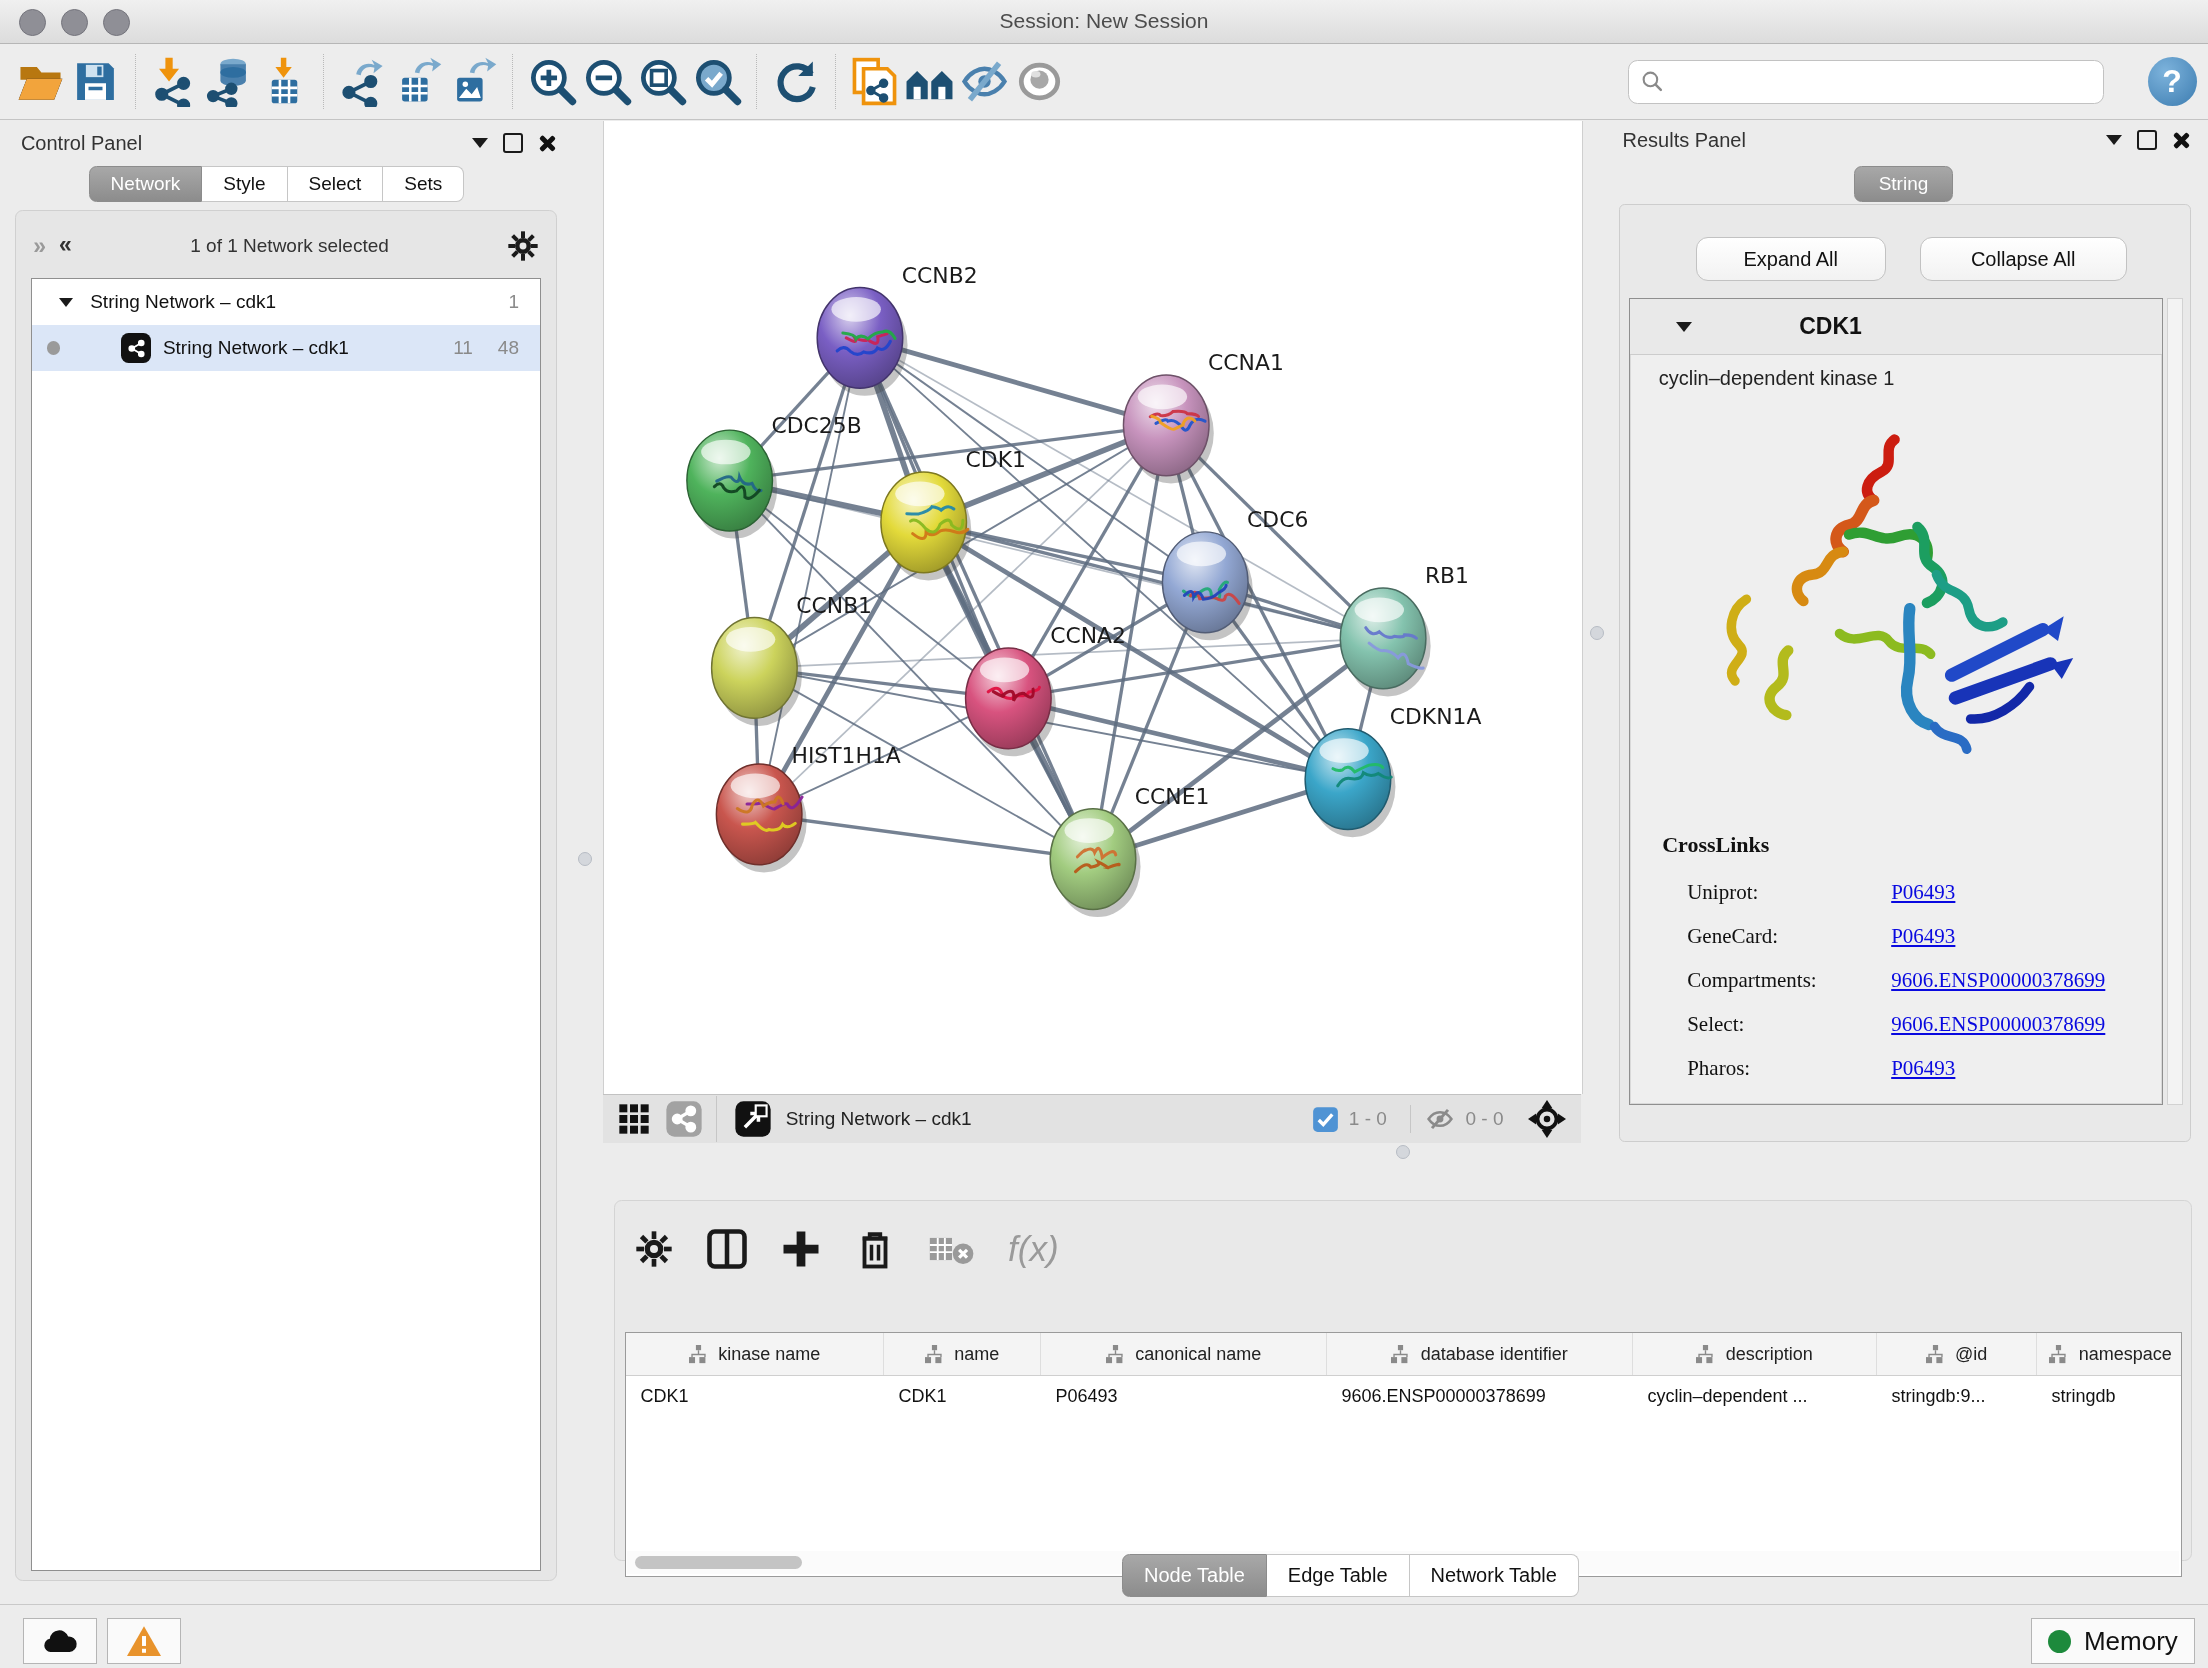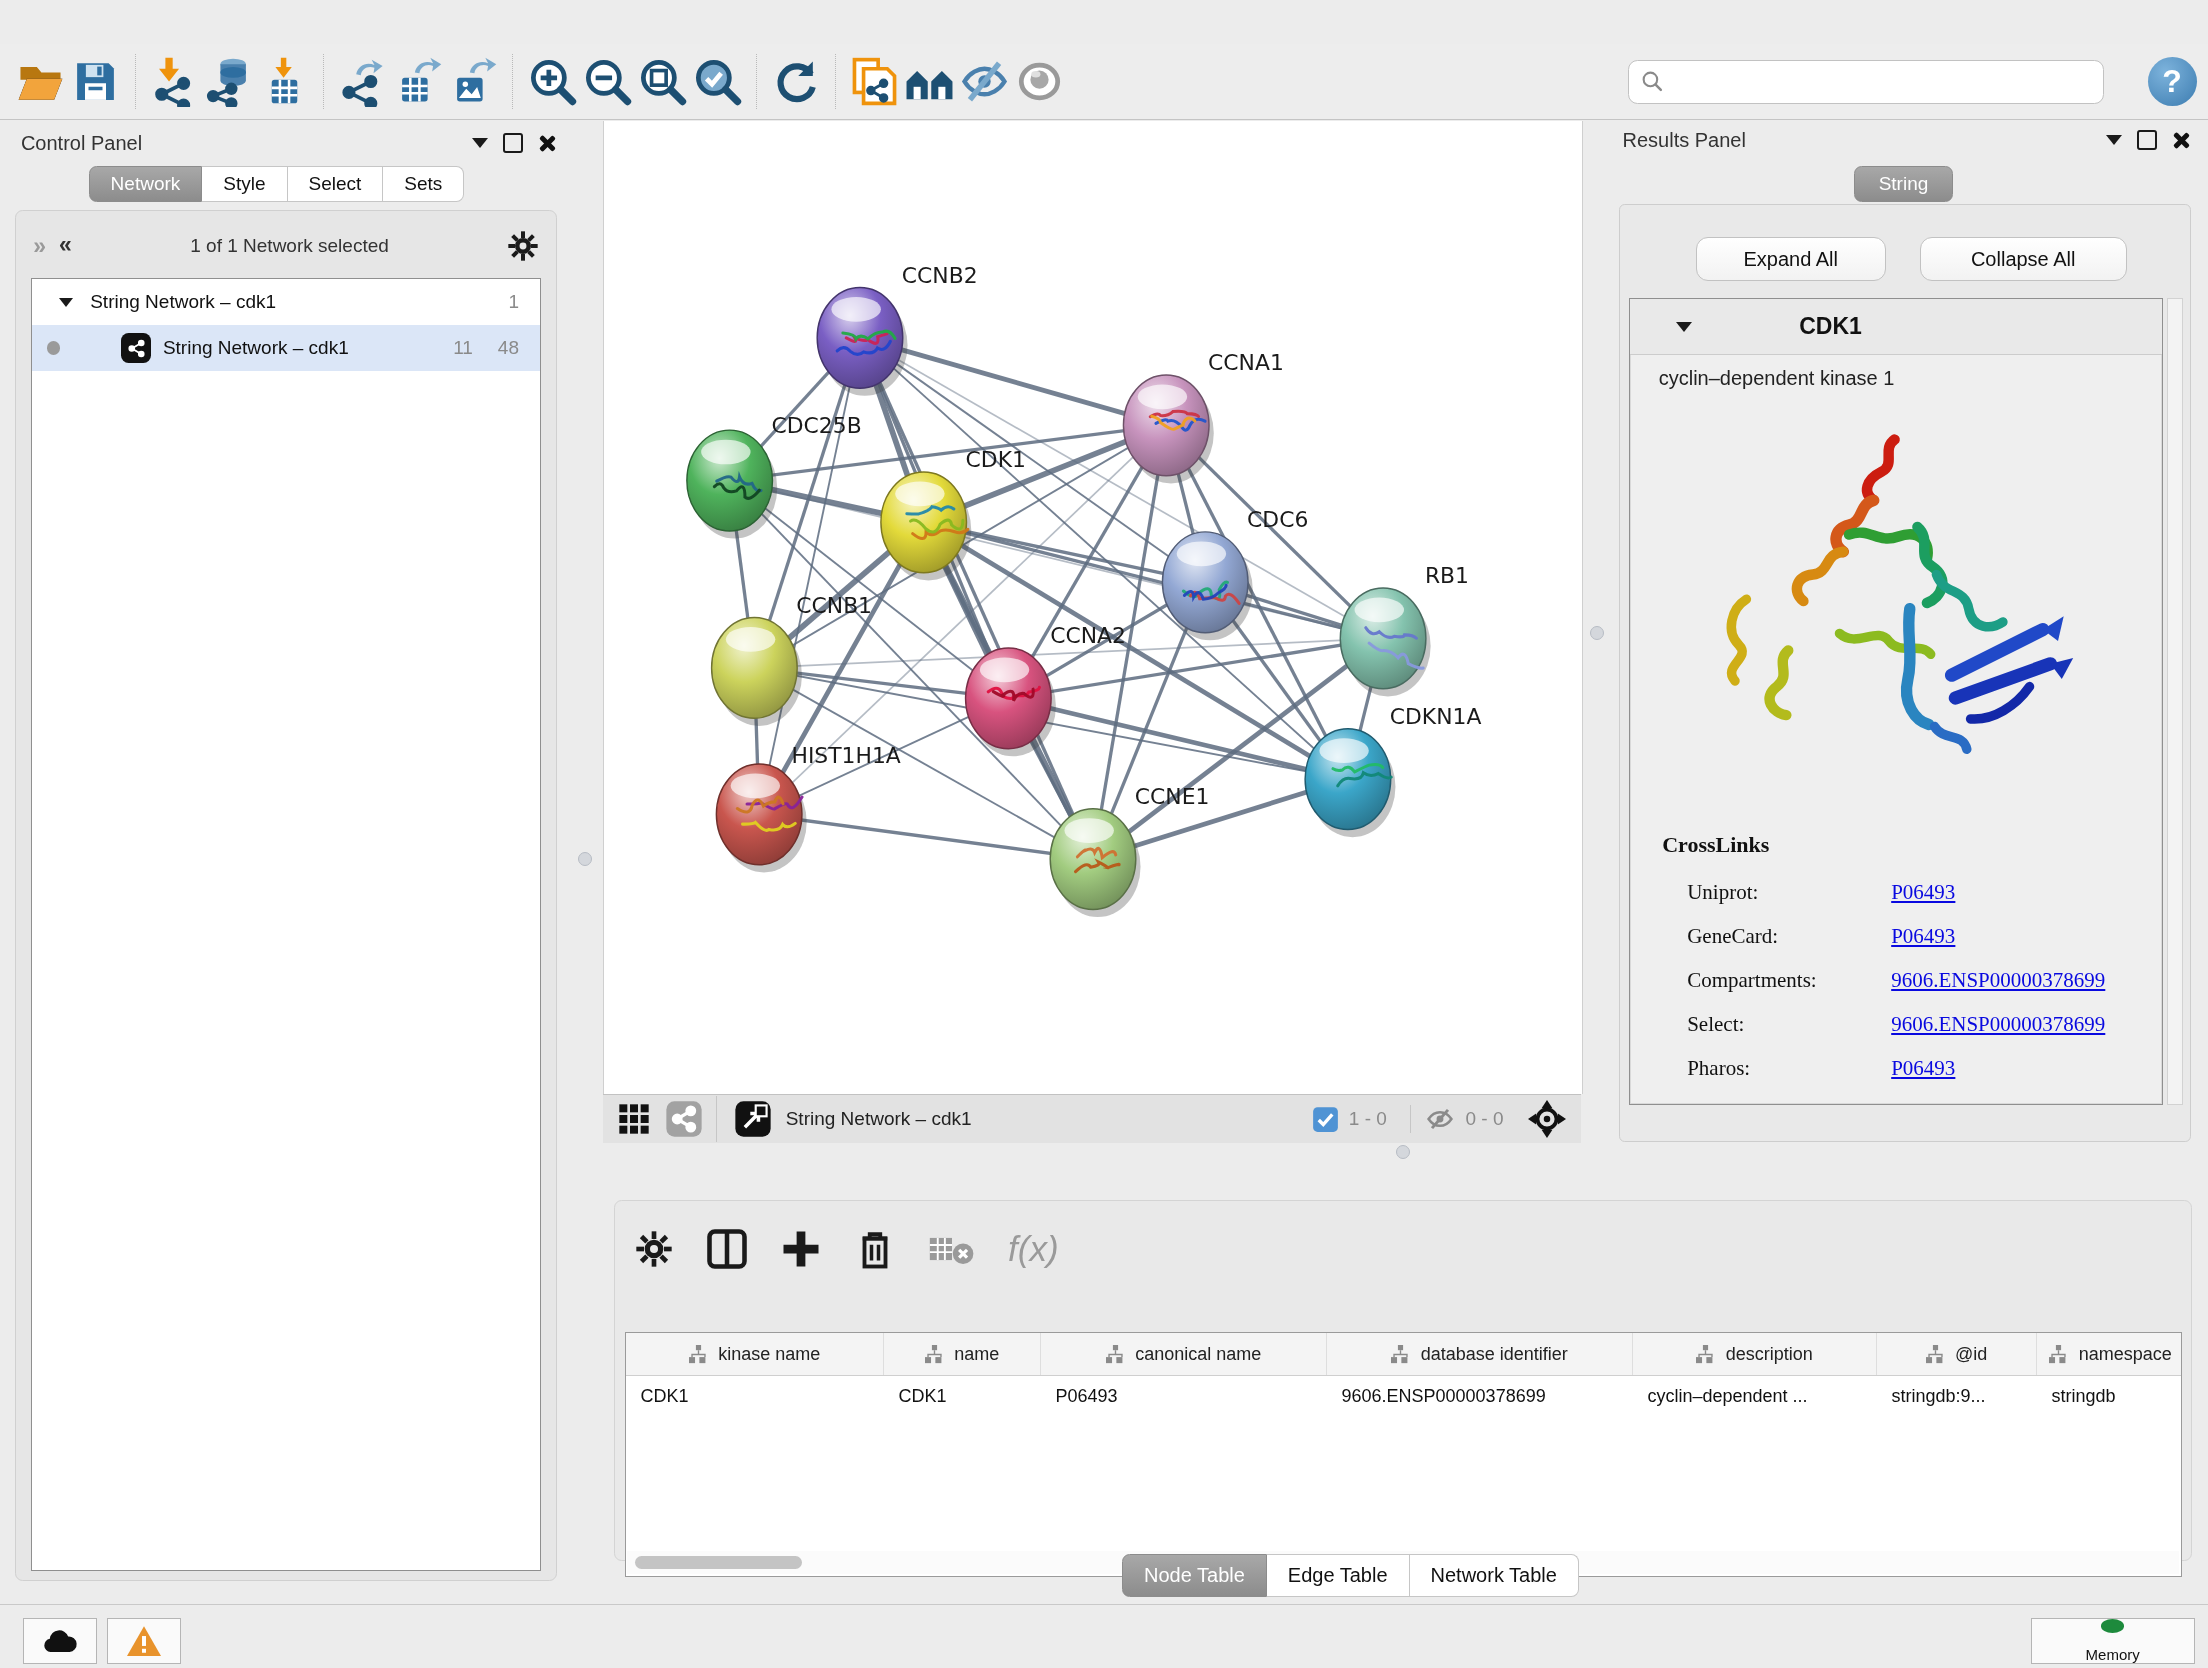--- a/index.html
+++ b/index.html
@@ -95,29 +95,35 @@
   .t-c{font-size:18px;color:#111;padding-left:15px;box-sizing:border-box;overflow:hidden;white-space:nowrap;flex:0 0 auto;}
   .hscroll{position:absolute;left:1.9px;right:1.9px;bottom:1.9px;height:23px;background:#fbfbfb;}
   .hthumb{position:absolute;left:7.6px;top:4.8px;width:167px;height:13.3px;border-radius:7.6px;background:#c4c4c4;}
   .tp-tabs{position:absolute;left:508px;top:396px;}
   .tp-tabs .tab{height:43px;font-size:20px;}
   
   .statusbar{position:absolute;left:0;top:1604px;width:2208px;height:65px;background:#ececec;border-top:1px solid #c9c9c9;}
   .sb-btn{position:absolute;top:13.3px;width:74px;height:46px;background:#fafafa;border:1.9px solid #b5b5b5;
     display:flex;align-items:center;justify-content:center;box-sizing:border-box;}
   .memory-btn{position:absolute;right:13.3px;top:13.3px;width:164px;height:46px;background:#fafafa;border:1.9px solid #b5b5b5;
-    display:flex;align-items:center;justify-content:center;gap:13.3px;font-size:15px;color:#111;box-sizing:border-box;flex-direction:column;}
+    display:flex;align-items:center;justify-content:center;gap:13.3px;font-size:26px;color:#111;box-sizing:border-box;}
   .green-dot{width:23px;height:23px;border-radius:50%;background:#1d8a3c;}
   .chev{font-size:23px;font-weight:bold;line-height:1;}
 </style>
 </head>
 <body>
 
 <div class="window">
 
+  <div class="titlebar">
+    <div class="tl" style="left:19px"></div>
+    <div class="tl" style="left:61px"></div>
+    <div class="tl" style="left:103px"></div>
+    <div class="win-title">Session: New Session</div>
+  </div>
 
   <div class="toolbar">
     <div class="tool">
       <svg width="51" height="51" viewBox="0 0 28 28">
         <path d="M3 6h9l2.5 3H25v4H3z" fill="#b87710"></path>
         <path d="M2 24l4.5-11.5H26L21.5 24z" fill="#f2a salmon"></path>
         <path d="M2 24l4.5-11.5H26L21.5 24z" fill="#f2a43c"></path>
       </svg>
     </div>
     <div class="tool">

